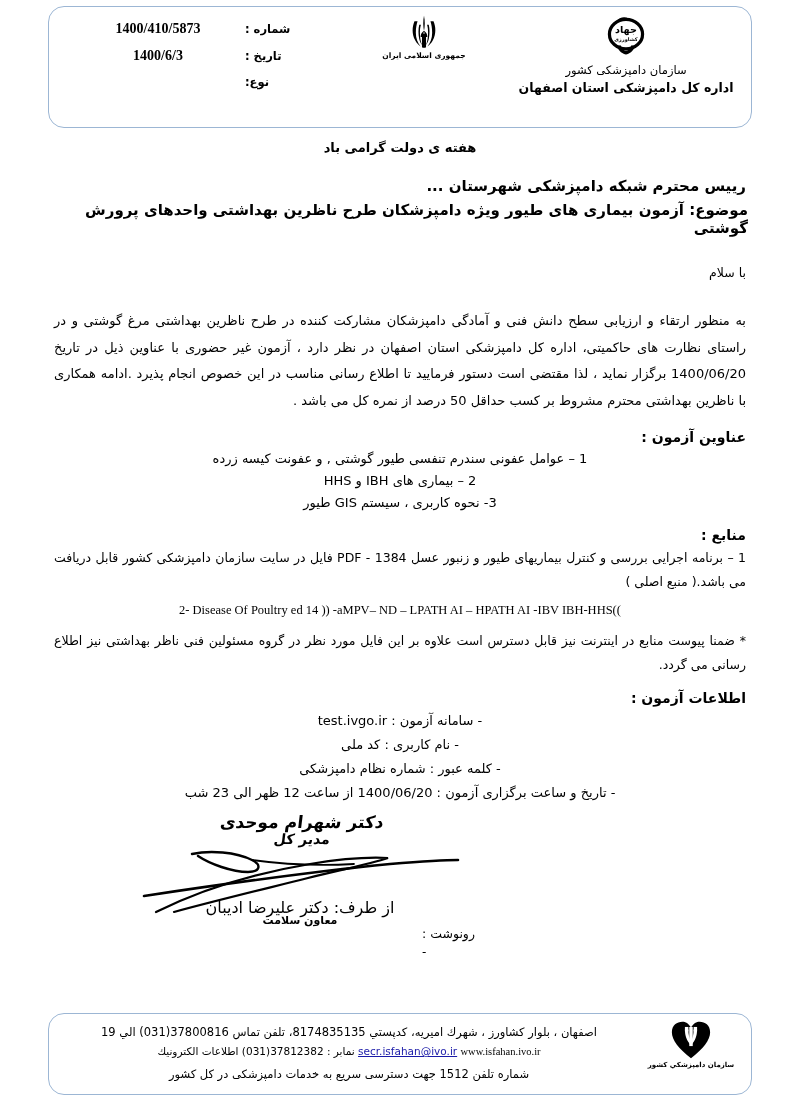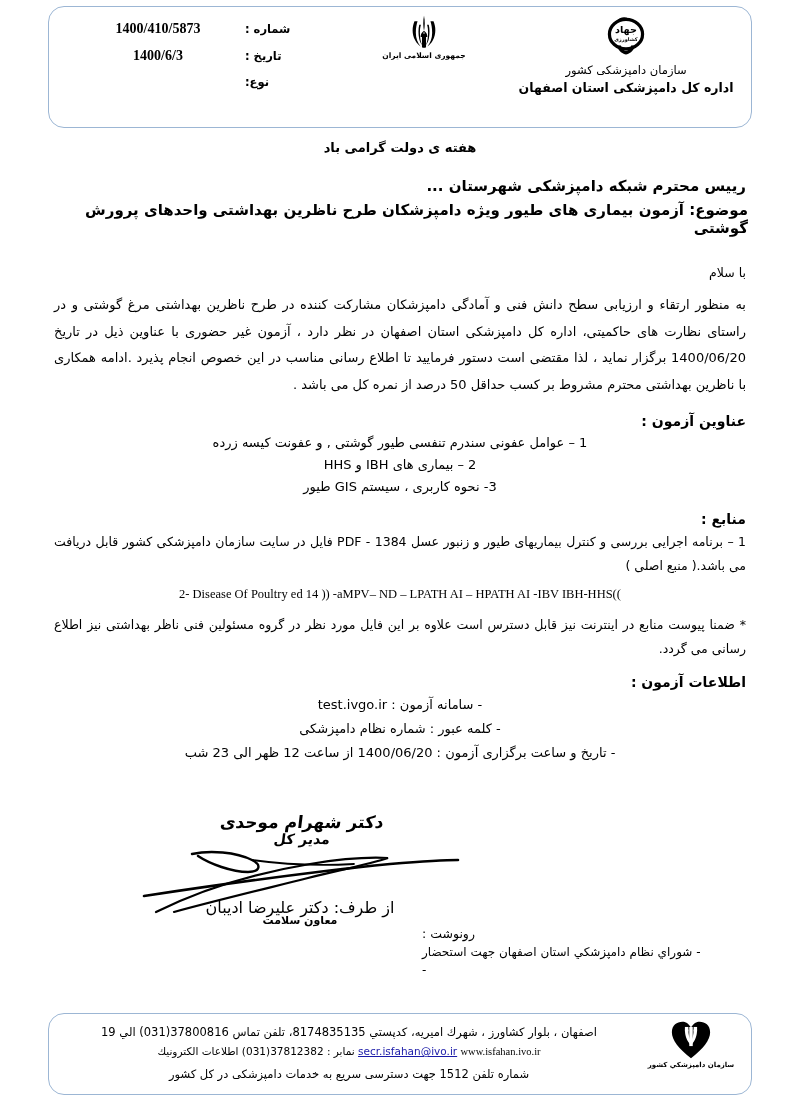--- a/index.html
+++ b/index.html
@@ -120,21 +120,21 @@
     padding-right: 6px;
   }
   .subject {
     font-size: 15px;
     font-weight: bold;
     margin-bottom: 28px;
     padding-right: 4px;
   }
   .greet {
     font-size: 12.5px;
-    margin-bottom: 12px;
+    margin-bottom: 28px;
     padding-right: 6px;
   }
   .para {
     font-size: 13px;
     line-height: 2.05;
     text-align: justify;
     text-justify: inter-word;
     padding: 0 6px;
     margin-bottom: 14px;
   }
@@ -327,20 +327,21 @@
     <div class="list-line">2 – بیماری های  IBH  و HHS</div>
     <div class="list-line">3- نحوه کاربری ، سیستم  GIS  طیور</div>
 
     <div class="section-title" style="margin-top:12px">منابع :</div>
     <div class="ref-line">1 – برنامه اجرایی بررسی و کنترل بیماریهای طیور و زنبور عسل 1384 -  PDF  فایل در سایت سازمان دامپزشکی کشور قابل دریافت می باشد.( منبع اصلی )</div>
     <div class="ref-line center latin" style="margin-top:4px">2-  Disease Of Poultry ed 14 )) -aMPV– ND – LPATH AI – HPATH AI -IBV IBH-HHS((</div>
     <div class="ref-line" style="margin-top:6px">* ضمنا پیوست منابع در اینترنت نیز قابل دسترس است علاوه بر این  فایل مورد نظر در گروه مسئولین فنی ناظر بهداشتی نیز اطلاع رسانی می گردد.</div>
 
     <div class="section-title" style="margin-top:12px">اطلاعات آزمون :</div>
     <div class="info-line">- سامانه آزمون : test.ivgo.ir</div>
+    <div class="info-line">- نام کاربری : کد ملی</div>
     <div class="info-line">- کلمه عبور : شماره نظام دامپزشکی</div>
     <div class="info-line">- تاریخ  و ساعت برگزاری آزمون : 1400/06/20 از ساعت 12 ظهر الی 23 شب</div>
   </div>
 
   <div class="sig-area">
     <div class="sig-block">
       <div class="sig-name">دکتر شهرام موحدی</div>
       <div class="sig-role">مدیر کل</div>
     </div>
     <svg class="scribble" viewBox="0 0 330 80">
@@ -348,21 +349,20 @@
       <path d="M16 74 C60 52 110 36 170 26 C200 21 230 19 248 20 C230 26 200 32 168 40 C120 52 70 64 34 74" fill="none" stroke="#000" stroke-width="2.2" stroke-linecap="round"></path>
       <path d="M52 16 C70 12 96 14 112 22 C122 27 120 34 108 34 C92 34 70 26 58 18" fill="none" stroke="#000" stroke-width="2.4" stroke-linecap="round"></path>
       <path d="M112 22 C140 26 178 28 214 26" fill="none" stroke="#000" stroke-width="1.8" stroke-linecap="round"></path>
     </svg>
     <div class="sig-by">از طرف: دکتر علیرضا ادیبان</div>
     <div class="sig-by2">معاون سلامت</div>
   </div>
 
   <div class="cc-area">
     <div class="cc-title">رونوشت :</div>
-    <div class="cc-item">- شوراي نظام دامپزشكي استان اصفهان جهت استحضار</div>
     <div class="cc-item">-</div>
   </div>
 
   <div class="footer-box">
     <div class="footer-inner">
       <div class="ivo-logo-wrap">
         <svg class="ivo-logo" viewBox="0 0 100 92">
           <path d="M50 88 C22 66 6 46 6 28 C6 12 18 4 30 4 C40 4 46 10 50 18 C54 10 60 4 70 4 C82 4 94 12 94 28 C94 46 78 66 50 88 Z" fill="#000"></path>
           <path d="M36 22 C36 36 40 48 50 58 C60 48 64 36 64 22 L56 22 C56 34 54 42 50 48 C46 42 44 34 44 22 Z" fill="#fff"></path>
           <rect x="46" y="16" width="8" height="44" fill="#fff"></rect>

